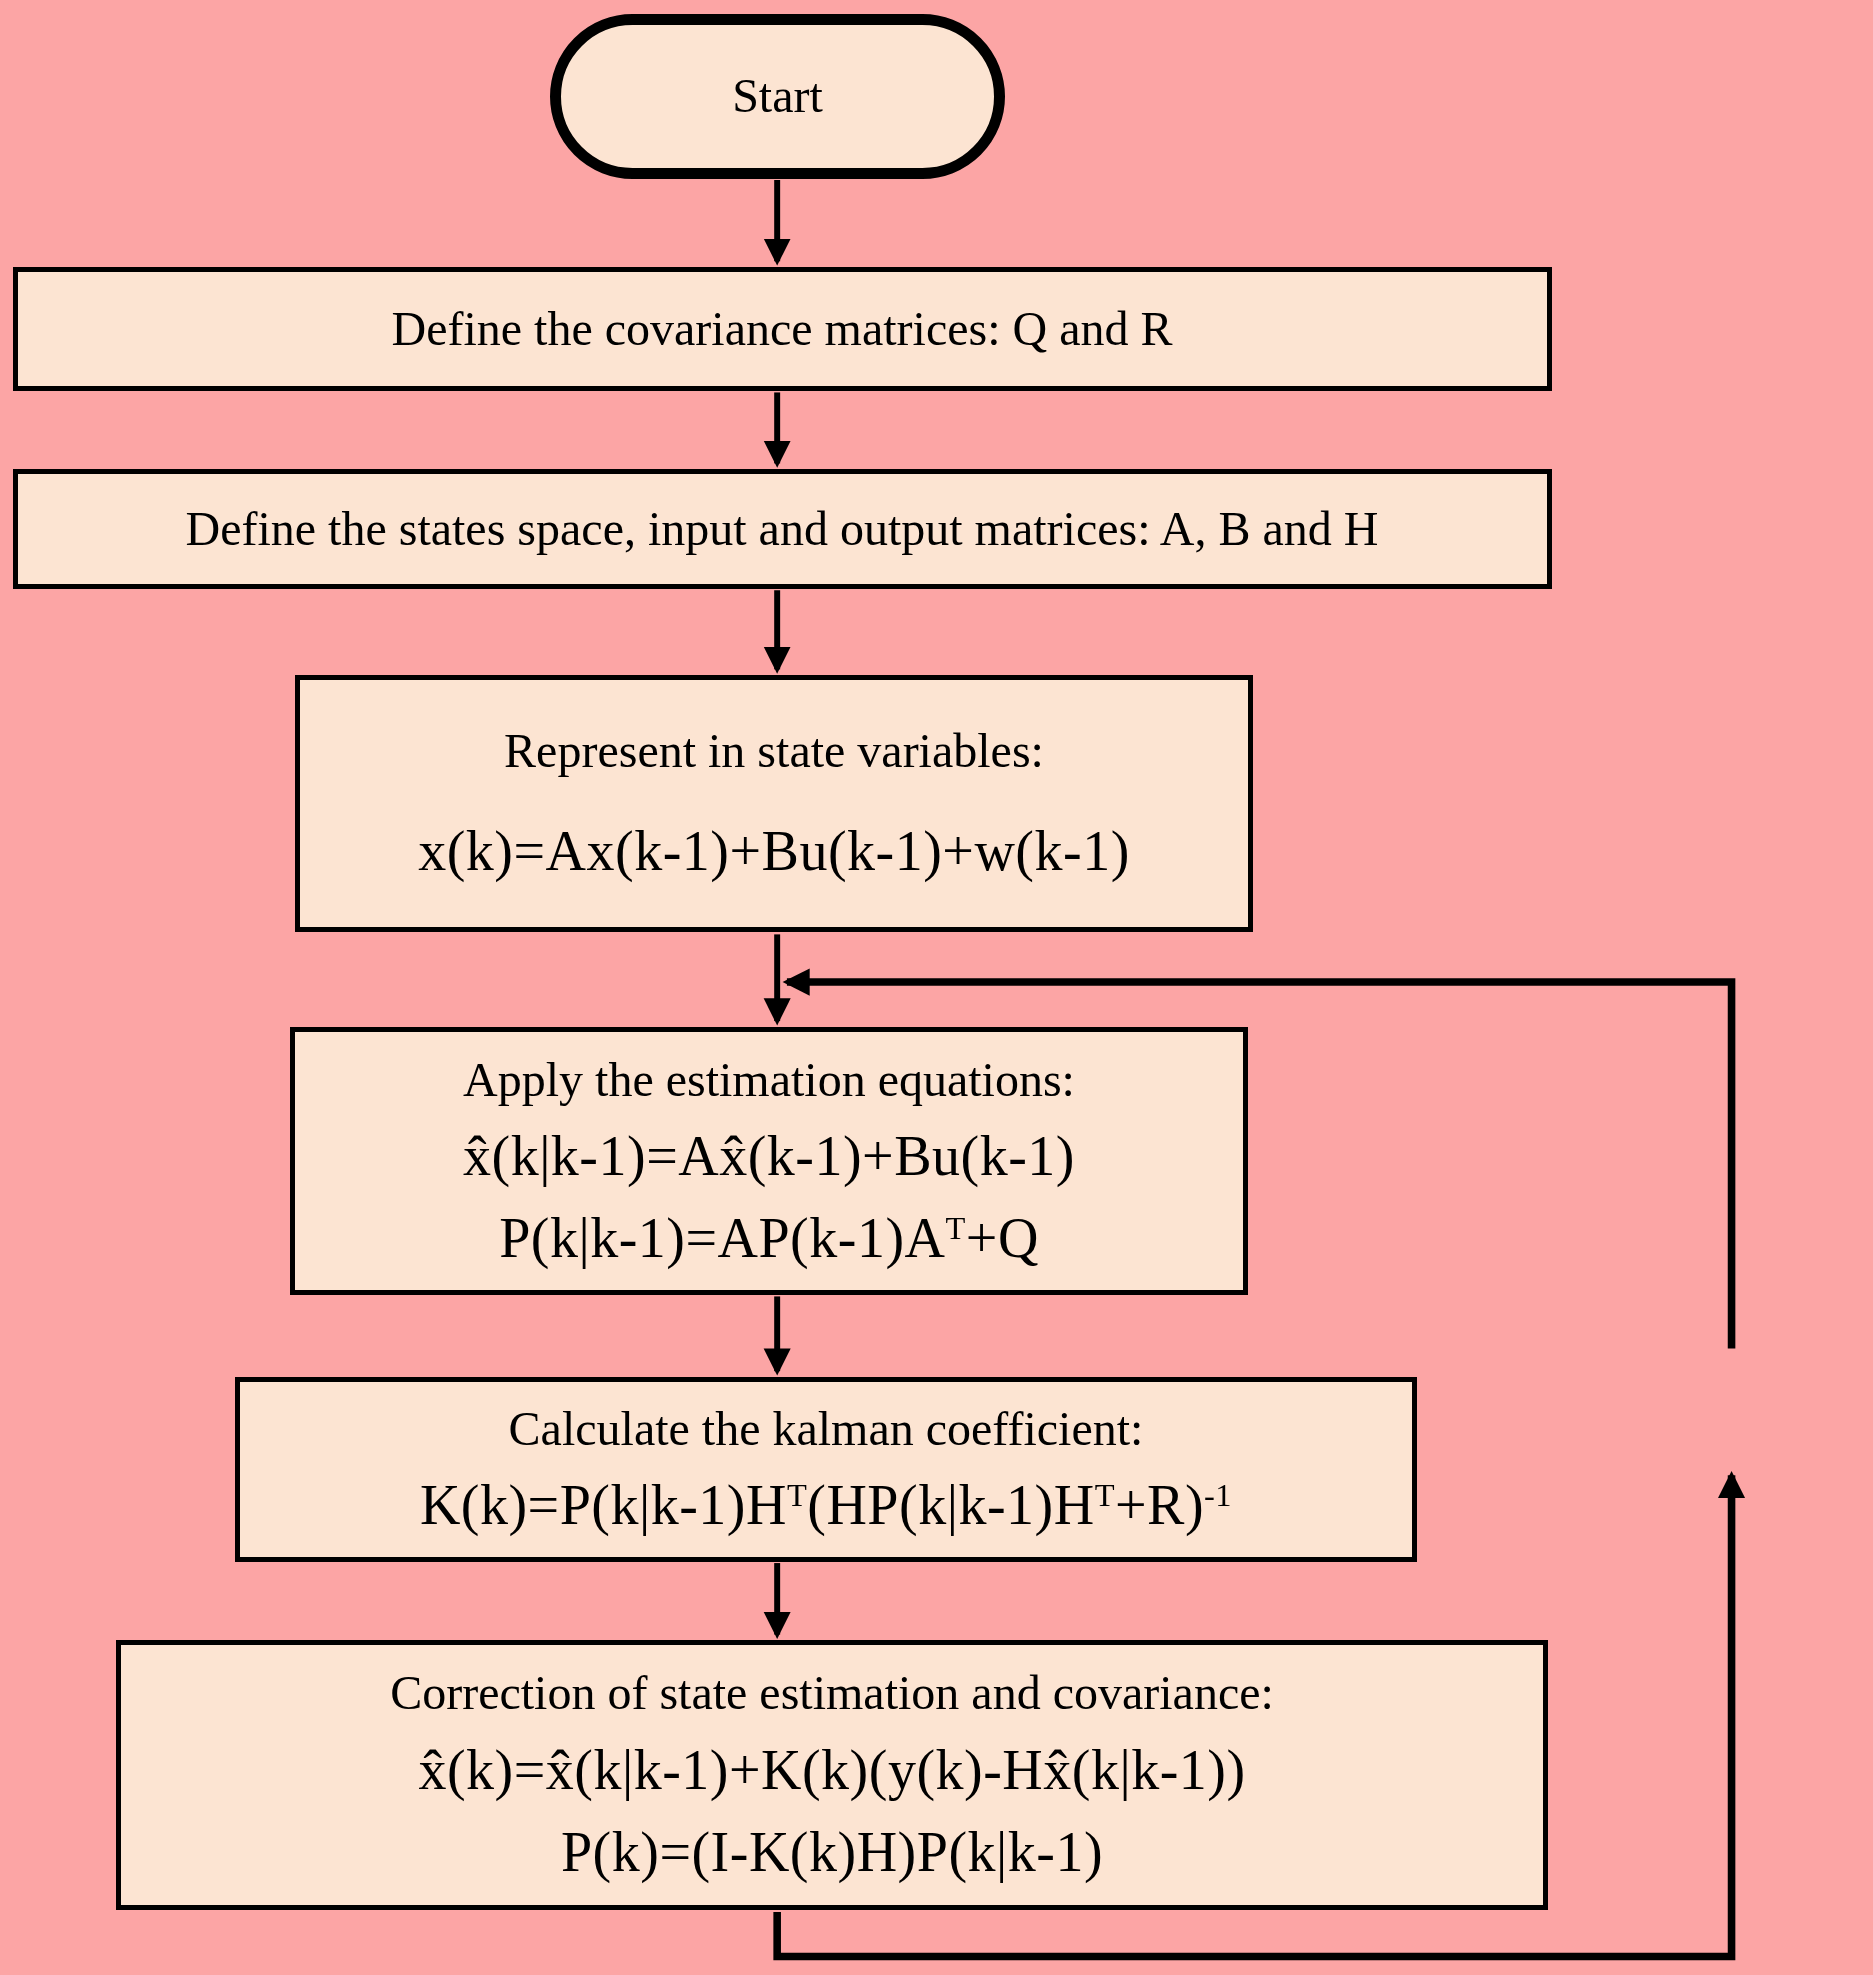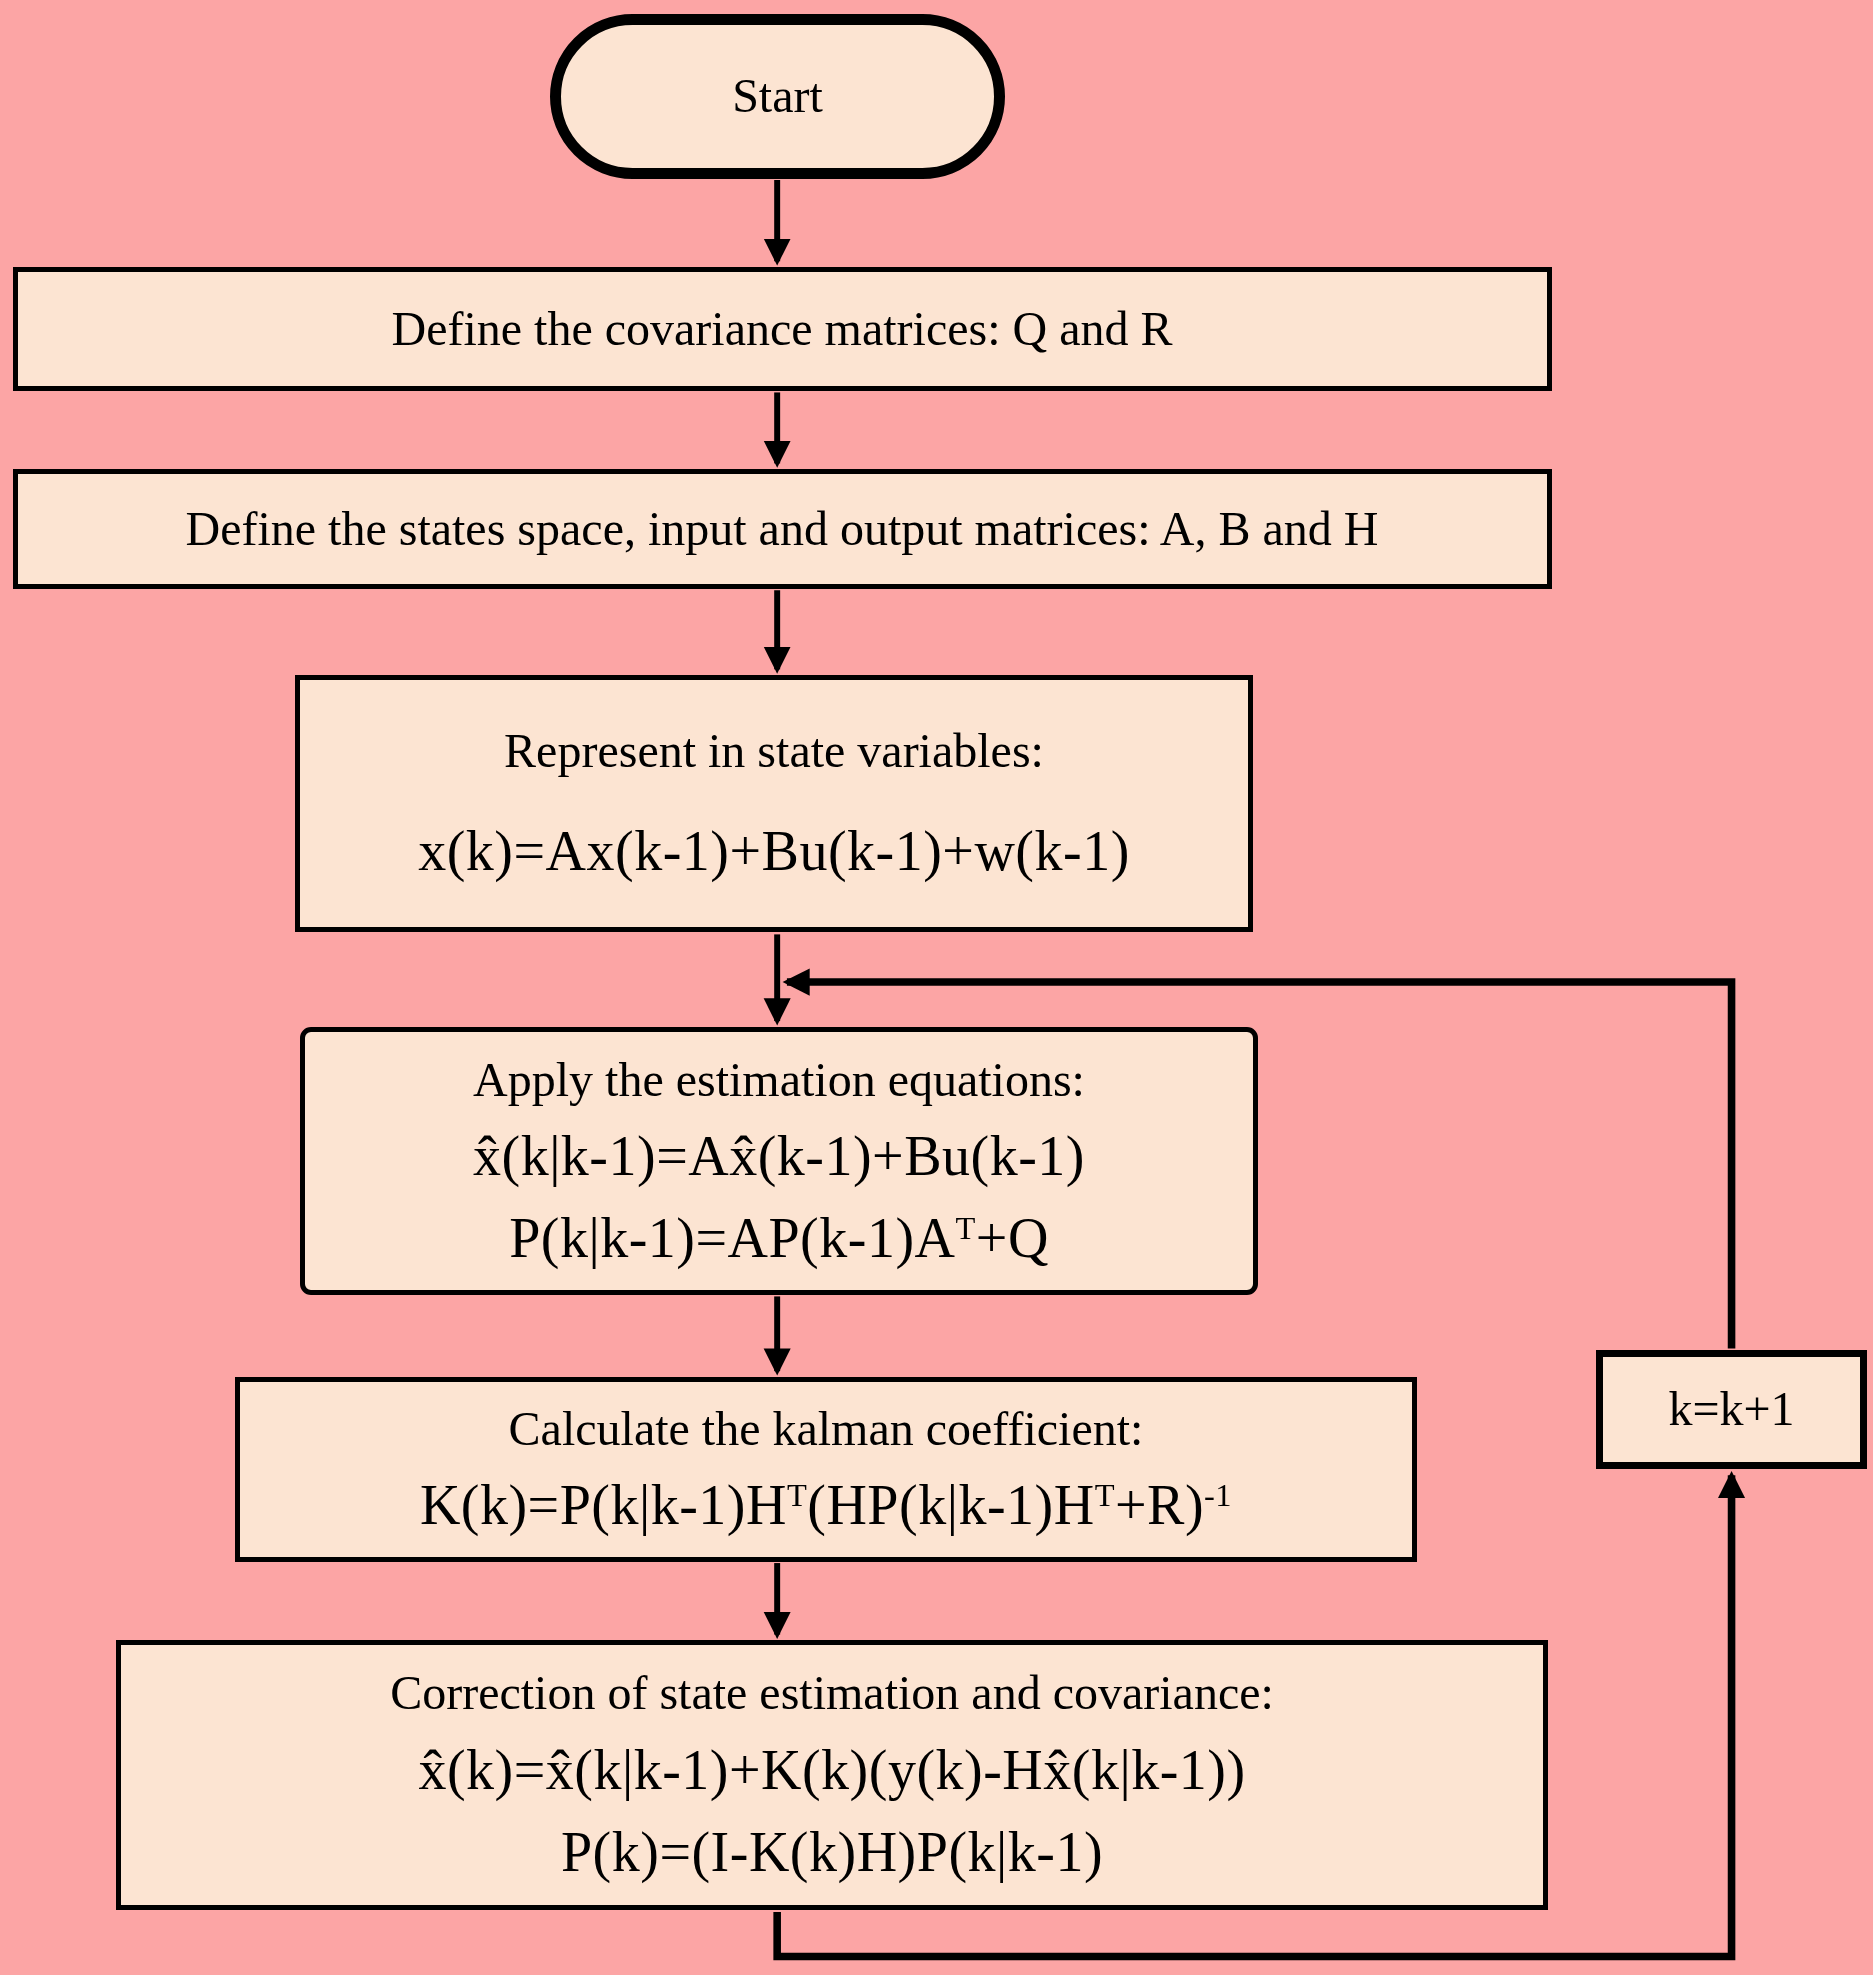--- a/index.html
+++ b/index.html
@@ -57,35 +57,32 @@
 
   <div class="node" style="left:12.5px;top:469px;width:1539px;height:120px;">
     <div class="line label">Define the states space, input and output matrices: A, B and H</div>
   </div>
 
   <div class="node" style="left:295px;top:675px;width:958px;height:257px;align-items:center;">
     <div class="line label">Represent in state variables:</div>
     <div class="line eq">x(k)=Ax(k-1)+Bu(k-1)+w(k-1)</div>
   </div>
 
-  <div class="node" style="left:300px;top:1027px;width:958px;height:268px;border-radius:11px;">
+  <div class="node" style="left:290px;top:1027px;width:958px;height:268px;">
     <div class="line label">Apply the estimation equations:</div>
     <div class="line eq">x̂(k|k-1)=Ax̂(k-1)+Bu(k-1)</div>
     <div class="line eq"><span>P(k|k-1)=AP(k-1)A</span><sup>T</sup><span>+Q</span></div>
   </div>
 
   <div class="node" style="left:235px;top:1377px;width:1182px;height:185px;">
     <div class="line label">Calculate the kalman coefficient:</div>
     <div class="line eq"><span>K(k)=P(k|k-1)H</span><sup>T</sup><span>(HP(k|k-1)H</span><sup>T</sup><span>+R)</span><sup>-1</sup></div>
   </div>
 
   <div class="node" style="left:75px;top:1640px;width:1432px;height:270px;margin-left:41px;">
     <div class="line label">Correction of state estimation and covariance:</div>
     <div class="line eq">x̂(k)=x̂(k|k-1)+K(k)(y(k)-Hx̂(k|k-1))</div>
     <div class="line eq">P(k)=(I-K(k)H)P(k|k-1)</div>
   </div>
 
-  <div class="node increment" style="left:1596px;top:1350px;width:271px;height:119px;">
-    <div class="line label">k=k+1</div>
-  </div>
 
 </div>
 
 
 </body></html>

